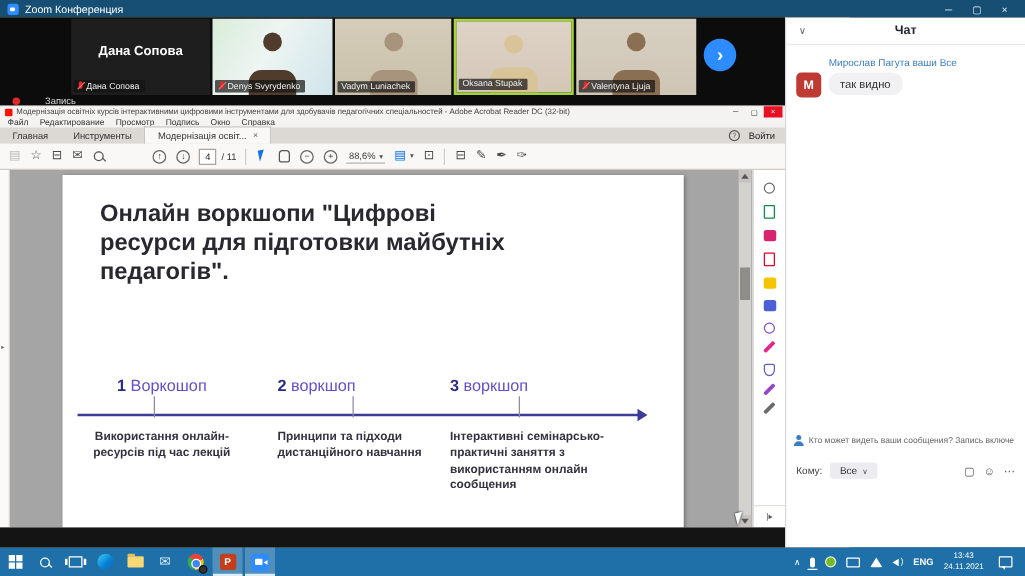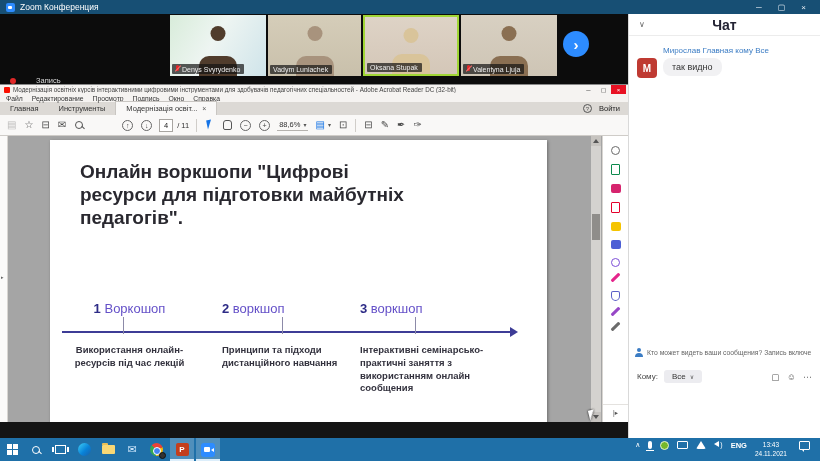--- a/index.html
+++ b/index.html
@@ -112,21 +112,21 @@
   .tlarrow { position:absolute; left:460px; top:26px; width:0; height:0; border-top:5px solid transparent; border-bottom:5px solid transparent; border-left:8px solid #3d3c96; }
   .tltick { position:absolute; top:16px; width:1px; height:17px; background:#8c8aa8; }
 
   
   .blackgap { position:absolute; left:0; top:422px; width:628px; height:16px; background:#141414; }
 
   
   .chat { position:absolute; left:628px; top:14px; width:192px; height:424px; background:#fff; border-left:1px solid #d9d9d9; }
   .chat-header { position:relative; height:22px; border-bottom:1px solid #ececec; display:flex; align-items:center; justify-content:center; }
   .chat-header .chev { position:absolute; left:10px; color:#666; font-size:8px; cursor:pointer; }
-  .chat-title { font-size:14px; font-weight:bold; color:#232333; }
+  .chat-title { font-size:10px; font-weight:bold; color:#232333; }
   .msg-sender { position:absolute; left:34px; top:32px; font-size:8px; color:#3b7cc4; }
   .avatar { position:absolute; left:8px; top:44px; width:20px; height:20px; background:#bf3a32; border-radius:4px; color:#fff; font-size:10px; font-weight:bold; display:flex; align-items:center; justify-content:center; }
   .bubble { position:absolute; left:34px; top:44px; background:#f1f1f3; border-radius:8px; padding:4px 9px; font-size:9px; color:#333; }
   .notice { position:absolute; left:0; top:334px; width:100%; display:flex; align-items:center; gap:3px; padding:0 6px; overflow:hidden; }
   .person { width:9px; height:9px; position:relative; flex:0 0 auto; }
   .person::before { content:""; position:absolute; left:2px; top:0; width:4px; height:4px; border-radius:50%; background:#3b7cc4; }
   .person::after { content:""; position:absolute; left:0; top:4.5px; width:8px; height:4px; border-radius:4px 4px 0 0; background:#3b7cc4; }
   .notice span { font-size:6.8px; color:#666; white-space:nowrap; }
   .torow { position:absolute; left:8px; top:356px; right:8px; display:flex; align-items:center; gap:6px; }
   .tolabel { font-size:8px; color:#444; }
@@ -152,21 +152,21 @@
   .folder { width:13px; height:9px; background:#f8d775; border-radius:1px; position:relative; }
   .folder::before { content:""; position:absolute; left:0; top:-2px; width:6px; height:2px; background:#e9bf55; border-radius:1px 1px 0 0; }
   .mailic { font-size:11px; color:#d6ebff; }
   .chromeic { width:13px; height:13px; border-radius:50%; background:conic-gradient(from -50deg,#ea4335 0 33%,#fbbc05 0 66%,#34a853 0 100%); position:relative; }
   .chromeic::before { content:""; position:absolute; left:3.5px; top:3.5px; width:6px; height:6px; border-radius:50%; background:#4285f4; border:1px solid #fff; }
   .badge { position:absolute; right:2px; bottom:2px; width:7px; height:7px; border-radius:50%; background:#333; border:1px solid #111; }
   .pptic { width:13px; height:13px; background:#c43e1c; border-radius:2px; color:#fff; font-size:8px; font-weight:bold; display:flex; align-items:center; justify-content:center; }
   .zoomic { width:14px; height:14px; background:#2d8cff; border-radius:3px; position:relative; }
   .zoomic::before { content:""; position:absolute; left:2.5px; top:4.5px; width:6px; height:5px; background:#fff; border-radius:1px; }
   .zoomic::after { content:""; position:absolute; right:1.5px; top:5px; border-top:2px solid transparent; border-bottom:2px solid transparent; border-right:3px solid #fff; }
-  .tray { margin-left:auto; display:flex; align-items:flex-start; gap:8px; padding-right:6px; }
+  .tray { margin-left:auto; display:flex; align-items:center; gap:8px; padding-right:6px; }
   .tray .tchev { color:#fff; font-size:7px; }
   .trmic { width:4px; height:8px; background:#fff; border-radius:2px; position:relative; }
   .trmic::after { content:""; position:absolute; left:-2px; bottom:-2px; width:8px; height:1px; background:#fff; }
   .trgreen { width:9px; height:9px; border-radius:50%; background:#76b82a; border:1px solid #e8f5d0; }
   .trkb { width:11px; height:8px; border:1px solid #fff; border-radius:1px; }
   .trwifi { width:0; height:0; border-left:5px solid transparent; border-right:5px solid transparent; border-bottom:8px solid #fff; border-radius:2px; }
   .trspk { display:flex; align-items:center; color:#fff; }
   .trspk::before { content:""; border-top:3px solid transparent; border-bottom:3px solid transparent; border-right:5px solid #fff; }
   .trspk::after { content:")"; font-size:7px; margin-left:1px; color:#fff; }
   .lang { color:#fff; font-size:7.5px; font-weight:bold; }
@@ -192,20 +192,27 @@
   <div class="strip">
 
     <div class="nextbtn">
       <span>›</span>
     </div>
     <div class="recbar">
       <span class="recdot"></span>
       <span>Запись</span>
     </div>
 
+      <div class="tile tile-self muted" style="left: 57px; width: 111px;">
+        <div class="bigname">Дана Сопова</div>
+        <div class="nlabel">
+          <span class="mic"></span>
+          <span>Дана Сопова</span>
+        </div>
+      </div>
 
       <div class="tile tile-photo tile-denys muted" style="left: 170px; width: 96px;">
         <div class="bigname"></div>
         <div class="nlabel">
           <span class="mic"></span>
           <span>Denys Svyrydenko</span>
         </div>
       </div>
 
       <div class="tile tile-photo tile-vadym" style="left: 268px; width: 93px;">
@@ -371,21 +378,21 @@
     </div>
   </div>
 
   <div class="blackgap"></div>
 
   <div class="chat">
     <div class="chat-header">
       <span class="chev">∨</span>
       <span class="chat-title">Чат</span>
     </div>
-    <div class="msg-sender">Мирослав Главная кому Все</div>
+    <div class="msg-sender">Мирослав Пагута ваши Все</div>
     <div class="avatar">М</div>
     <div class="bubble">так видно</div>
     <div class="notice">
       <span class="person"></span>
       <span>Кто может видеть ваши сообщения? Запись включе</span>
     </div>
     <div class="torow">
       <span class="tolabel">Кому:</span>
       <span class="topill">
         <span>Все</span>

